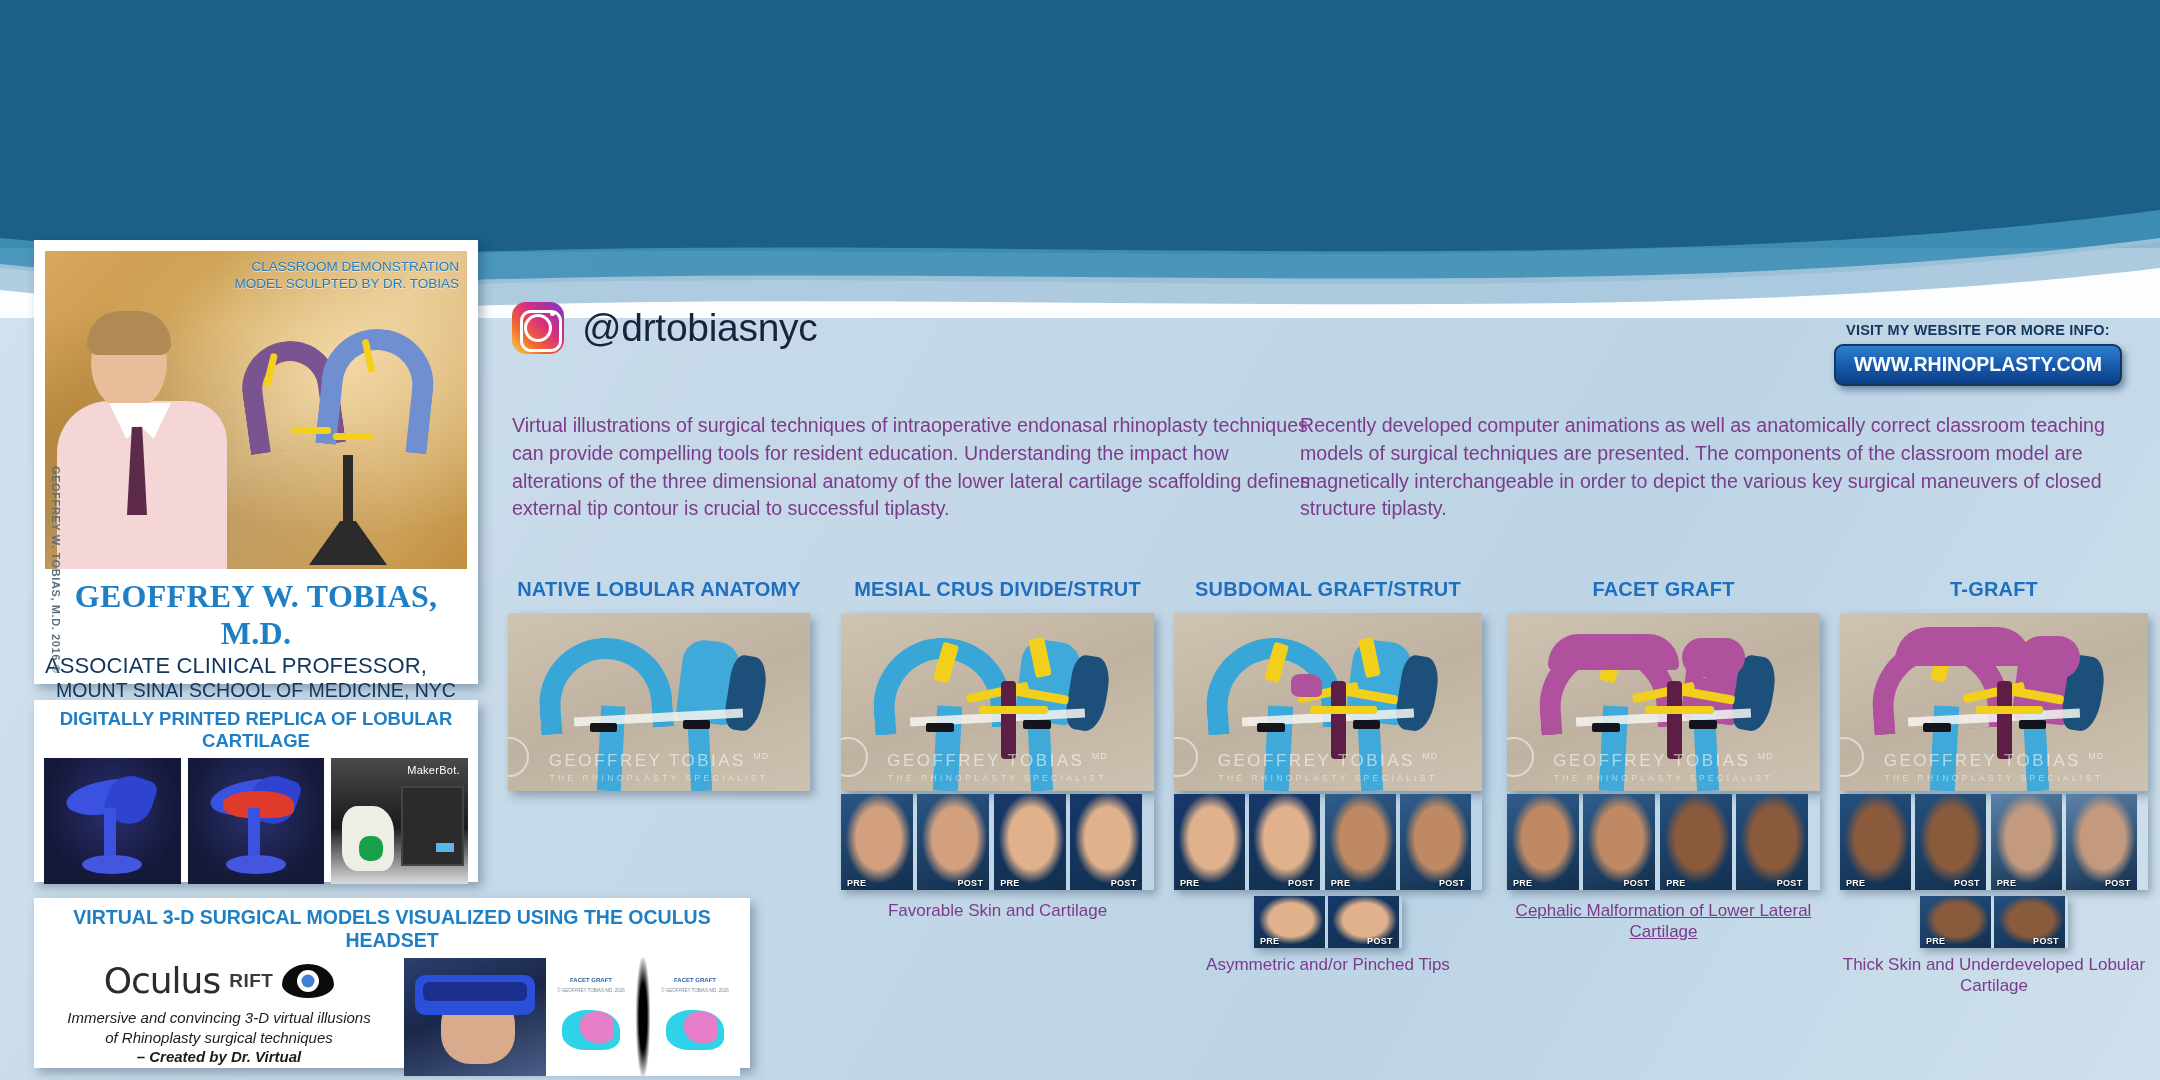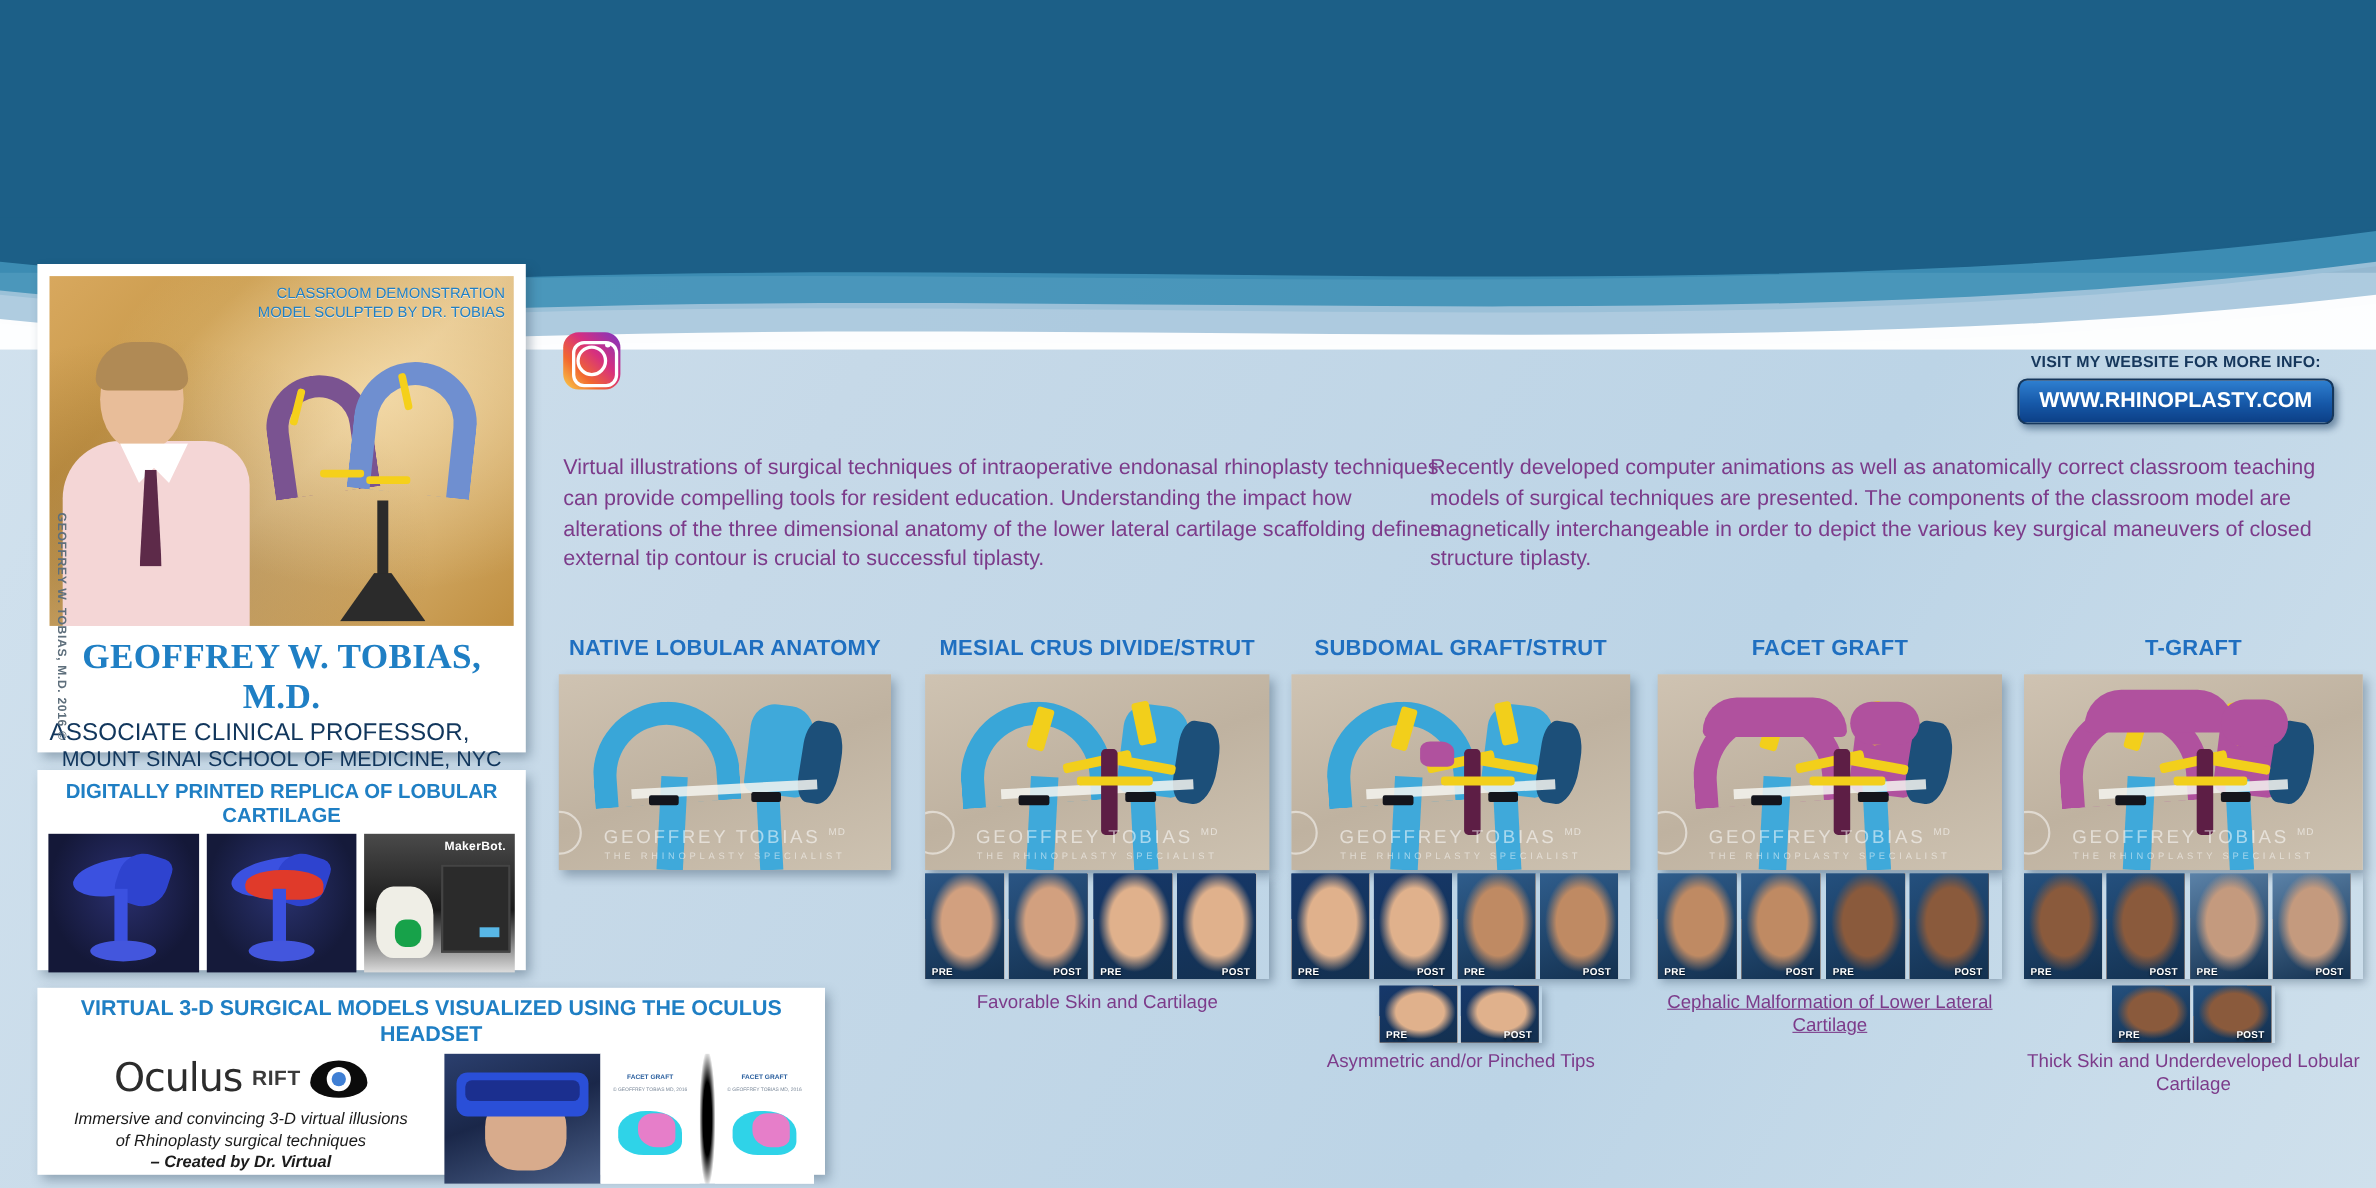--- a/index.html
+++ b/index.html
@@ -72,21 +72,21 @@
   .shots { display:flex; gap:7px; }
   .shot { flex:1; height:126px; position:relative; overflow:hidden; }
   .sh1 { background:radial-gradient(ellipse at 50% 40%, #2a2f6e 0%, #141838 70%); }
   .sh2 { background:radial-gradient(ellipse at 50% 40%, #2a3270 0%, #151a3a 70%); }
   .sh3 { background:linear-gradient(180deg,#4a4a4a 0%,#1a1a1a 55%,#dcdcdc 100%); }
   .blob-a{position:absolute;left:16%;top:18%;width:58%;height:26%;background:#3b51e0;border-radius:50% 50% 40% 60%;transform:rotate(-12deg);}
   .blob-b{position:absolute;left:46%;top:14%;width:34%;height:38%;background:#2e43cf;border-radius:50% 20% 50% 30%;transform:rotate(18deg);}
   .blob-r{position:absolute;left:26%;top:26%;width:52%;height:22%;background:#e03a2a;border-radius:46% 46% 30% 40%;}
   .stalk{position:absolute;left:44%;top:40%;width:9%;height:40%;background:#3b51e0;}
   .base{position:absolute;left:28%;bottom:8%;width:44%;height:15%;background:#4356dd;border-radius:50%;}
-  .mb-logo{position:absolute;right:8px;top:6px;color:#fff;font-size:11px;font-weight:bold;letter-spacing:.3px;}
+  .mb-logo{position:absolute;right:8px;top:6px;color:#fff;font-size:11px;font-weight:normal;letter-spacing:.3px;}
   .printer{position:absolute;right:4px;top:22%;width:46%;height:64%;background:#2b2b2b;border:2px solid #444;}
   .printer-scr{position:absolute;right:8px;bottom:16%;width:18px;height:9px;background:#58b7e6;}
   .figs{position:absolute;left:8%;bottom:10%;width:38%;height:52%;background:#efeee6;border-radius:30% 40% 24% 30%;}
   .figs-g{position:absolute;left:20%;bottom:18%;width:18%;height:20%;background:#17a24a;border-radius:40%;}
 
   .card-ocu { left:34px; top:898px; width:716px; height:170px; padding:8px 10px 10px; }
   .card-ocu-ttl { text-align:center; font-size:19.5px; font-weight:bold; color:#1f7fc4; margin-bottom:6px;}
   .ocu-row { display:flex; gap:10px; height:118px; }
   .ocu-left { width:350px; position:relative; }
   .ocu-brand { display:flex; align-items:center; gap:9px; justify-content:center; margin-top:2px;}
@@ -286,20 +286,21 @@
           </div>
         </div>
       </div>
     </div>
   </div>
 
   <div class="ig-row">
     <span class="ig-icon">
         <i class="ig-dot"></i>
       </span>
+    <span class="ig-handle">@drtobiasnyc</span>
   </div>
 
   <div class="web-wrap">
     <div class="web-lbl">VISIT MY WEBSITE FOR MORE INFO:</div>
     <div class="web-btn">WWW.RHINOPLASTY.COM</div>
   </div>
 
   <div class="para para-l">Virtual illustrations of surgical techniques of intraoperative endonasal rhinoplasty techniques can provide compelling tools for resident education. Understanding the impact how alterations of the three dimensional anatomy of the lower lateral cartilage scaffolding defines external tip contour is crucial to successful tiplasty.</div>
   <div class="para para-r">Recently developed computer animations as well as anatomically correct classroom teaching models of surgical techniques are presented.  The components of the classroom model are magnetically interchangeable in order to depict the various key surgical maneuvers of closed structure tiplasty.</div>
 

